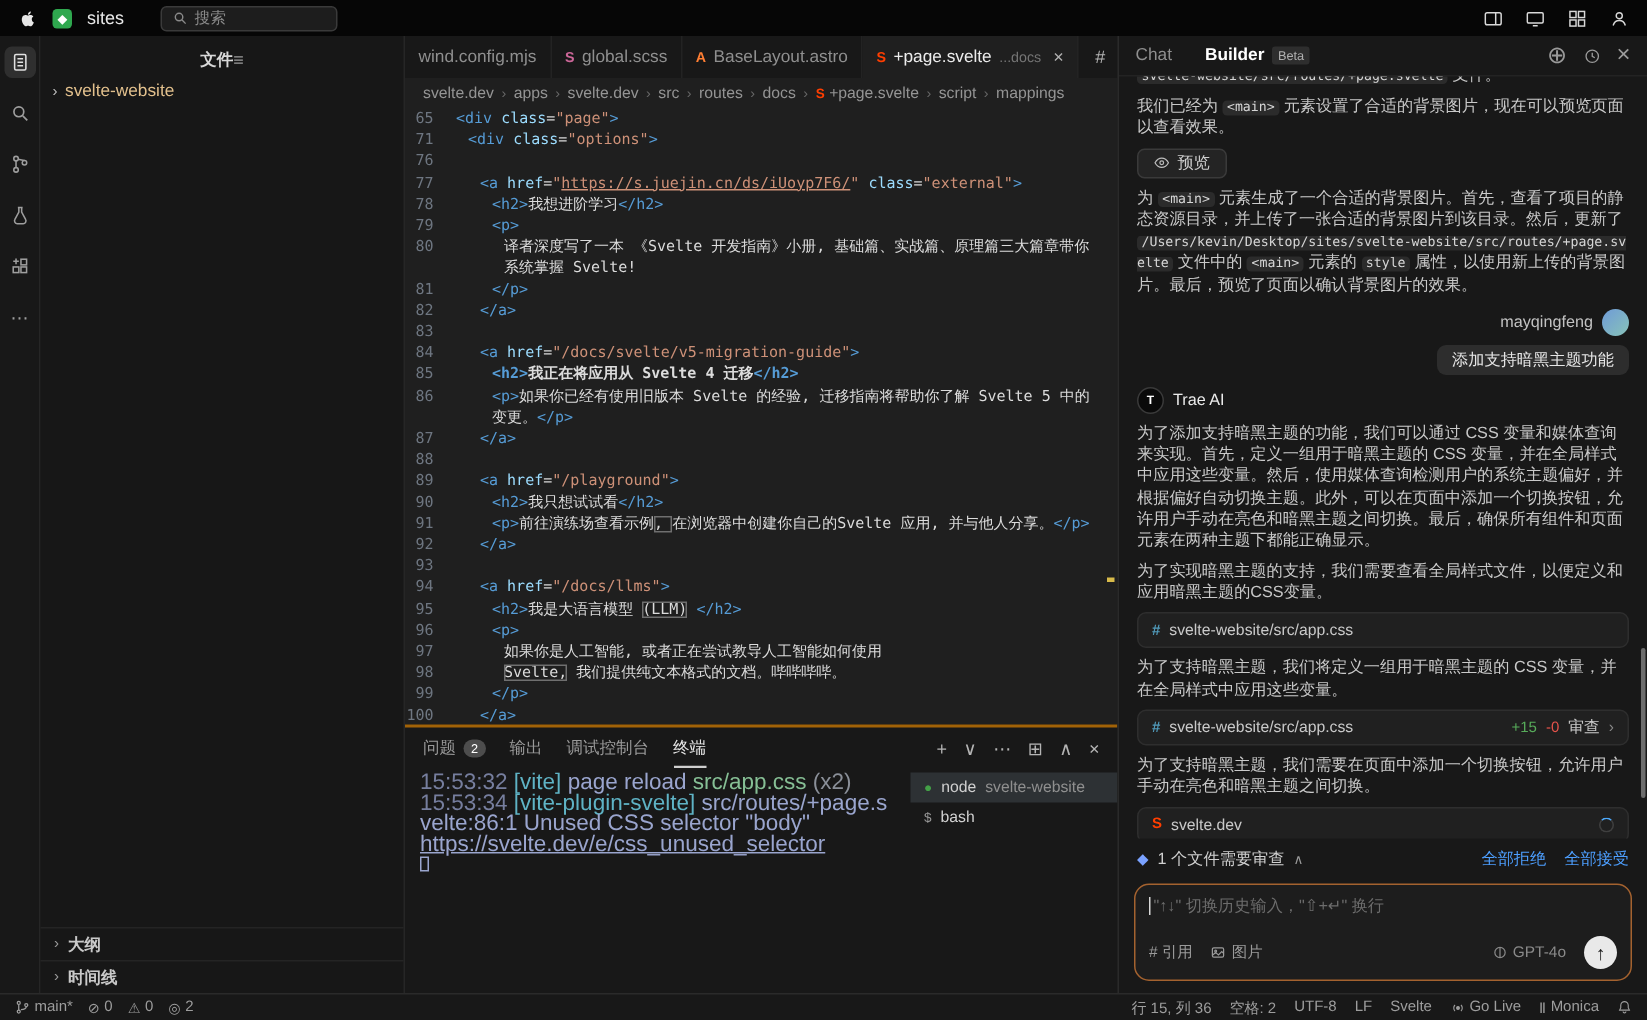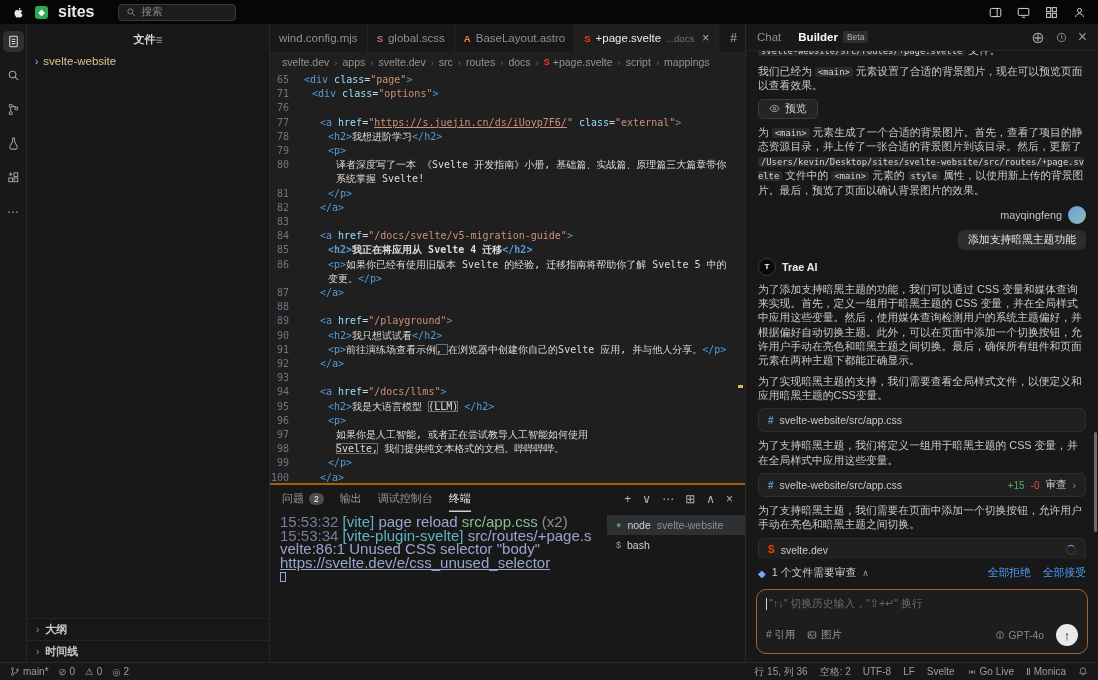--- a/index.html
+++ b/index.html
@@ -4,21 +4,21 @@
 <style>
   * { box-sizing: border-box; margin: 0; padding: 0; }
   html,body { background:#000; }
   .window{position:relative;width:1098px;height:680px;background:#1f1f1f;overflow:hidden;
     font-family:"Liberation Sans",sans-serif;color:#ccc;display:flex;flex-direction:column;}
   svg{display:block}
 
   
   .menubar{height:24px;flex:none;background:#060606;display:flex;align-items:center;padding:0 12px;gap:10px;color:#e8e8e8}
   .appbadge{width:13px;height:13px;border-radius:3px;background:#2fa84f;display:flex;align-items:center;justify-content:center;color:#fff;font-size:8px;font-weight:bold}
-  .appname{font-size:16px;font-weight:700}
+  .appname{font-size:12px;font-weight:400}
   .mb-search{width:118px;height:17px;background:#1d1d1d;border:1px solid #3a3a3a;border-radius:4px;display:flex;align-items:center;gap:5px;padding:0 7px;color:#8a8a8a;font-size:10.5px;margin-left:14px}
   .mb-right{margin-left:auto;display:flex;gap:15px;align-items:center;color:#d9d9d9}
 
   
   .main{flex:1;display:flex;min-height:0}
   .activitybar{width:27px;flex:none;background:#181818;border-right:1px solid #262626;display:flex;flex-direction:column;align-items:center;padding-top:7px;gap:13px;color:#9e9e9e}
   .act-icon{width:21px;height:21px;display:flex;align-items:center;justify-content:center;border-radius:5px}
   .act-icon.active{background:#2f2f2f;color:#e0e0e0}
   .act-more{font-size:12px;color:#9e9e9e}
 
@@ -86,21 +86,21 @@
   .chat-body{flex:1;min-height:0;overflow:hidden;padding:0 12px}
   .chat-blocks{display:flex;flex-direction:column;gap:6px;margin-top:-8px}
   .msg{font-size:10.8px;line-height:1.33;color:#c9c9c9}
   .icode{background:#2b2b2b;border-radius:3px;padding:0 3px;font-family:"DejaVu Sans Mono",monospace;font-size:8.8px;color:#d6d6d6;word-break:break-all}
   .chat-btn{display:inline-flex;align-items:center;gap:5px;background:#242424;border:1px solid #3a3a3a;border-radius:5px;padding:2px 10px;color:#cfcfcf;font-size:10.8px;width:fit-content}
   .user-row{display:flex;justify-content:flex-end;align-items:center;gap:6px;font-size:10.8px;color:#c2c2c2;margin-top:2px}
   .avatar{width:18px;height:18px;border-radius:50%;background:linear-gradient(135deg,#6f9bd8,#88c3b8)}
   .user-bubble{align-self:flex-end;background:#2d2d2d;border-radius:6px;padding:3px 10px;font-size:10.8px;color:#e6e6e6}
   .ai-row{display:flex;align-items:center;gap:6px;margin-top:2px}
   .ai-logo{width:18px;height:18px;border-radius:50%;background:#0a0a0a;border:1px solid #3a3a3a;color:#fff;font-size:8px;font-weight:700;display:flex;align-items:center;justify-content:center}
-  .ai-name{font-size:10.8px;color:#eaeaea;font-weight:700}
+  .ai-name{font-size:10.8px;color:#eaeaea;font-weight:400}
   .fcard{background:#202020;border:1px solid #2e2e2e;border-radius:6px;height:24px;flex:none;display:flex;align-items:center;gap:6px;padding:0 9px;font-size:10.5px;color:#c9c9c9;white-space:nowrap;overflow:hidden}
   .ficon{color:#519aba;font-weight:700;font-size:10px}
   .sicon{color:#ff3e00;font-weight:700;font-size:10px}
   .spacer{flex:1}
   .added{color:#57ab5a;font-size:10px}
   .removed{color:#e5534b;font-size:10px}
   .chev{color:#8a8a8a}
   .spinner{width:10px;height:10px;border-radius:50%;border:1.5px solid #3f3f3f;border-top-color:#4daafc;animation:spin 1s linear infinite;flex:none}
   @keyframes spin{to{transform:rotate(360deg)}}
   .review{height:28px;flex:none;display:flex;align-items:center;gap:6px;padding:0 12px;font-size:10.8px;color:#d0d0d0}
@@ -458,21 +458,21 @@
                 <span class="proc-icon" style="color: rgb(154, 154, 154);">$</span>
                 <span>bash</span>
               </div>
             </div>
         </div>
       </div>
     </div>
 
     <div class="chat">
       <div class="chat-header">
-        <div style="display:flex;gap:17px;align-items:center" id="chat-tabs">
+        <div style="display:flex;gap:22px;align-items:center" id="chat-tabs">
             <span class="chat-tab">
               <span>Chat</span>
             </span>
             <span class="chat-tab active">
               <span>Builder</span>
               <span class="beta">Beta</span>
             </span>
           </div>
         <div class="chat-hicons">
           <span>⊕</span>

